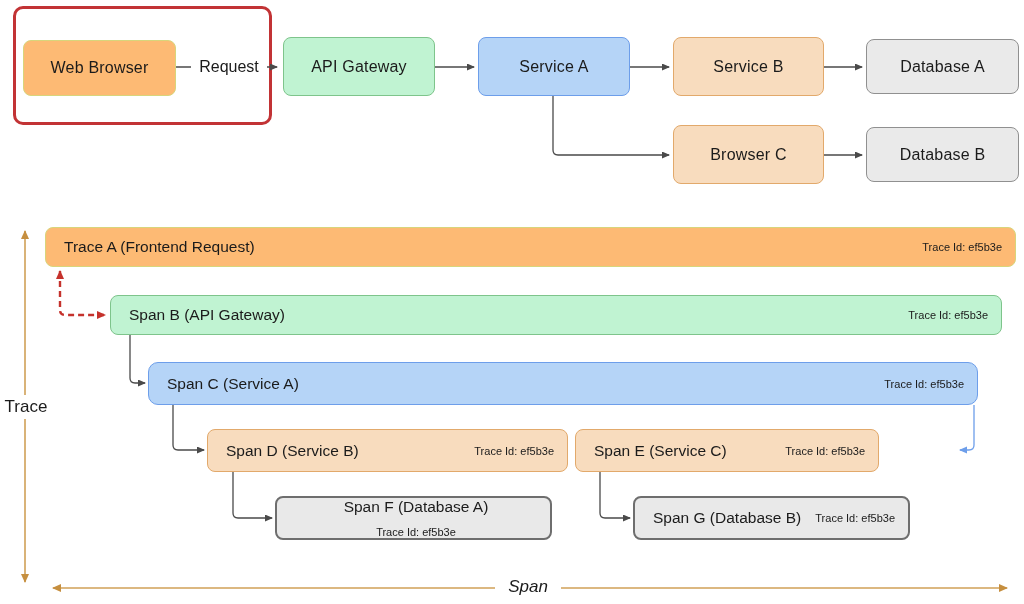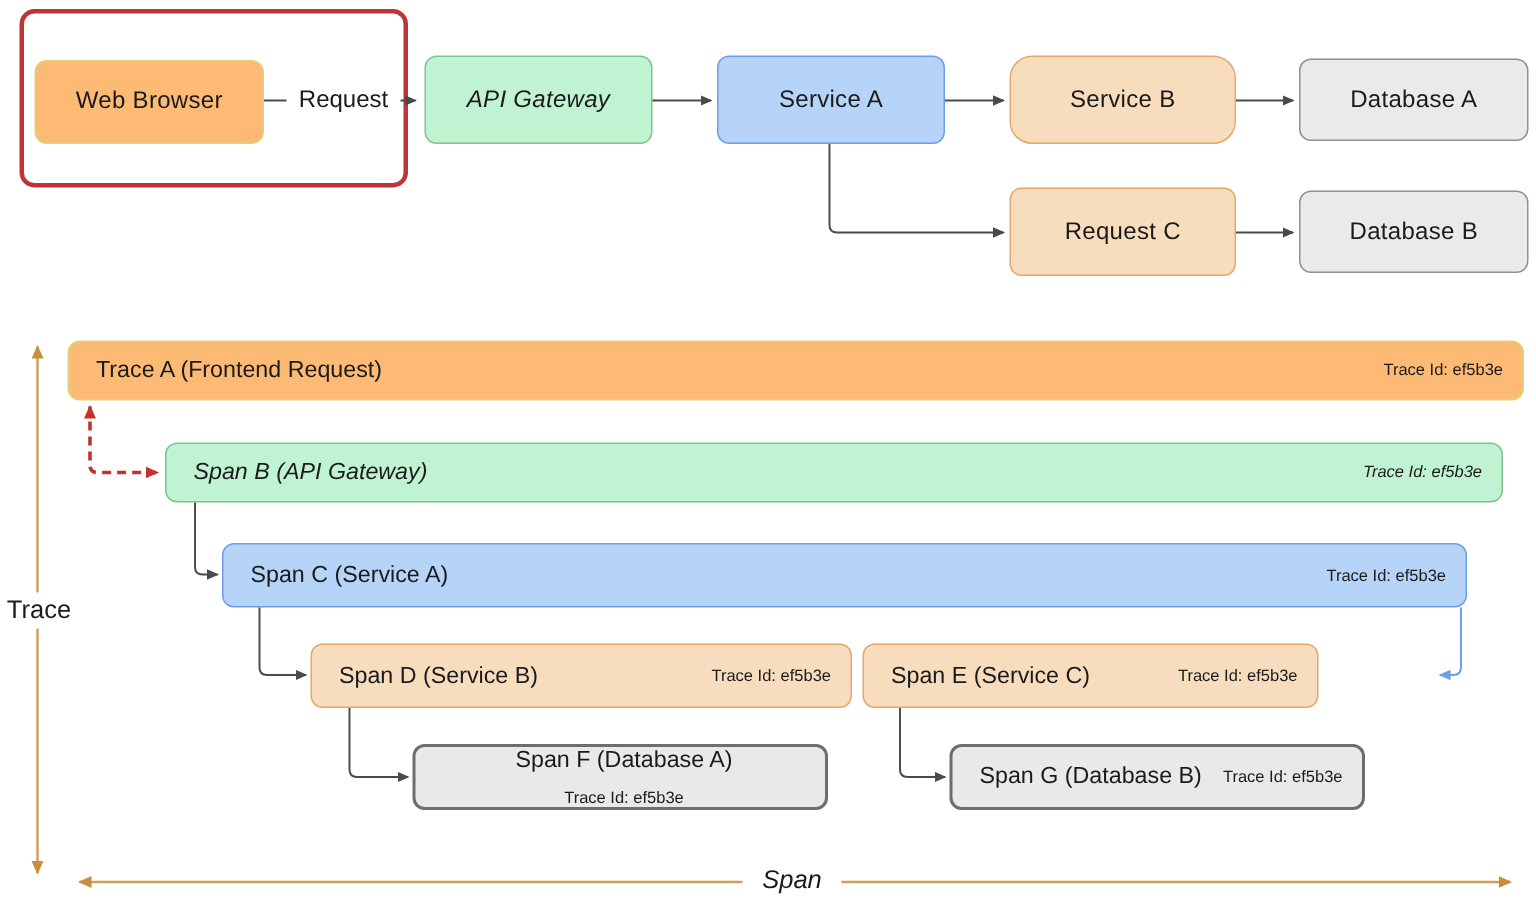--- a/index.html
+++ b/index.html
@@ -11,41 +11,41 @@
     position:absolute;display:flex;align-items:center;justify-content:center;
     border-radius:8px;font-size:16px;letter-spacing:.2px;box-sizing:border-box;
   }
   .bar{
     position:absolute;display:flex;align-items:center;justify-content:space-between;
     border-radius:8px;box-sizing:border-box;padding:0 13px 0 18px;
   }
   .bar .bar-label{font-size:15.5px;}
   .bar .trace-id{font-size:11px;white-space:nowrap;}
   .yellow{background:#fdba74;border:1.5px solid #D8D57B;}
-  .green {background:#C0F3D2;border:1.5px solid #7EC48B;font-style:italic;}
+  .green {background:#C0F3D2;border:1.5px solid #7EC48B;}
   .blue  {background:#B5D4F7;border:1.5px solid #6D9EEA;}
   .orange{background:#F8DCBE;border:1.5px solid #E2A96B;}
   .gray  {background:#EAEAEA;border:1.5px solid #909090;}
   .gray-dark{background:#E9E9E9;border:2px solid #6E6E6E;}
   .frame{
     position:absolute;left:13px;top:6px;width:259px;height:119px;
     border:3px solid #C23335;border-radius:10px;box-sizing:border-box;background:transparent;
   }
   
   .n-web{left:23px;top:40px;width:153px;height:56px;}
   .n-api{left:283px;top:37px;width:152px;height:59px;}
   .n-sva{left:478px;top:37px;width:152px;height:59px;}
-  .n-svb{left:673px;top:37px;width:151px;height:59px;border-radius:15px;}
+  .n-svb{left:673px;top:37px;width:151px;height:59px;}
   .n-dba{left:866px;top:39px;width:153px;height:55px;}
   .n-svc{left:673px;top:125px;width:151px;height:59px;}
   .n-dbb{left:866px;top:127px;width:153px;height:55px;}
   
   .s-a{left:45px; top:227px;width:971px;height:40px;}
   .s-b{left:110px;top:295px;width:892px;height:40px;}
-  .s-c{left:148px;top:362px;width:830px;height:43px;}
+  .s-c{left:148px;top:362px;width:830px;height:43px;border-radius:10px;}
   .s-d{left:207px;top:429px;width:361px;height:43px;}
   .s-e{left:575px;top:429px;width:304px;height:43px;}
   .s-f{left:275px;top:496px;width:277px;height:44px;flex-direction:column;}
   .s-g{left:633px;top:496px;width:277px;height:44px;}
   .overlay{position:absolute;left:0;top:0;width:1024px;height:604px;pointer-events:none;}
   .line-label{
     position:absolute;background:#ffffff;text-align:center;z-index:4;
     display:flex;align-items:center;justify-content:center;
   }
   .lbl-request{left:191px;top:56px;width:76px;height:22px;font-size:16px;}
@@ -68,21 +68,21 @@
   <div class="box blue n-sva">
     <span>Service A</span>
   </div>
   <div class="box orange n-svb">
     <span>Service B</span>
   </div>
   <div class="box gray n-dba">
     <span>Database A</span>
   </div>
   <div class="box orange n-svc">
-    <span>Request C</span>
+    <span>Browser C</span>
   </div>
   <div class="box gray n-dbb">
     <span>Database B</span>
   </div>
 
   <div class="bar yellow s-a">
     <span class="bar-label">Trace A (Frontend Request)</span>
     <span class="trace-id">Trace Id: ef5b3e</span>
   </div>
   <div class="bar green s-b">

